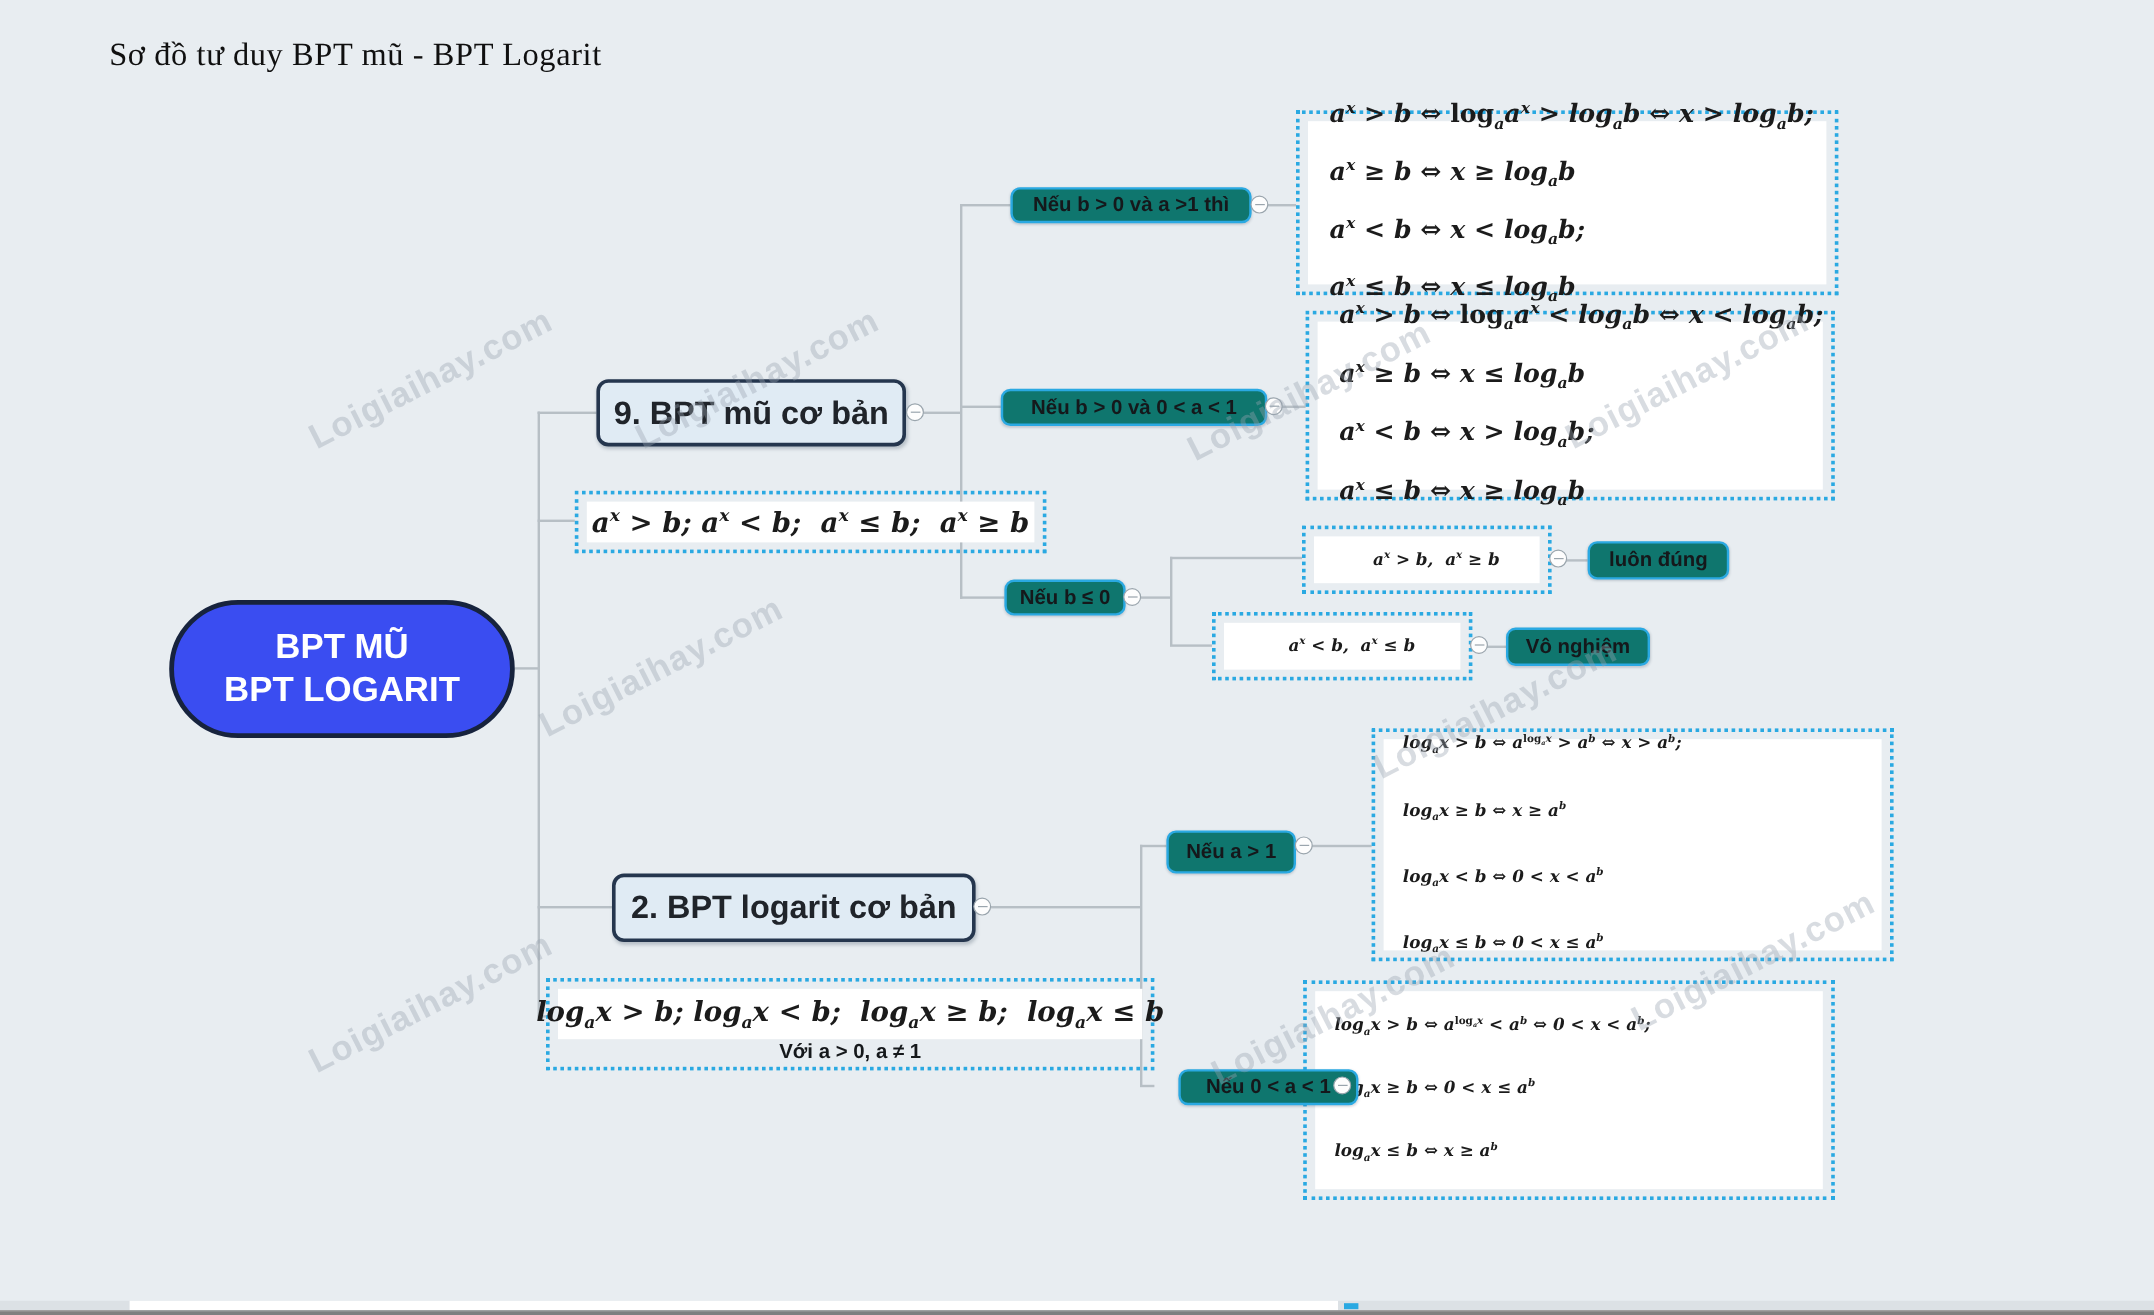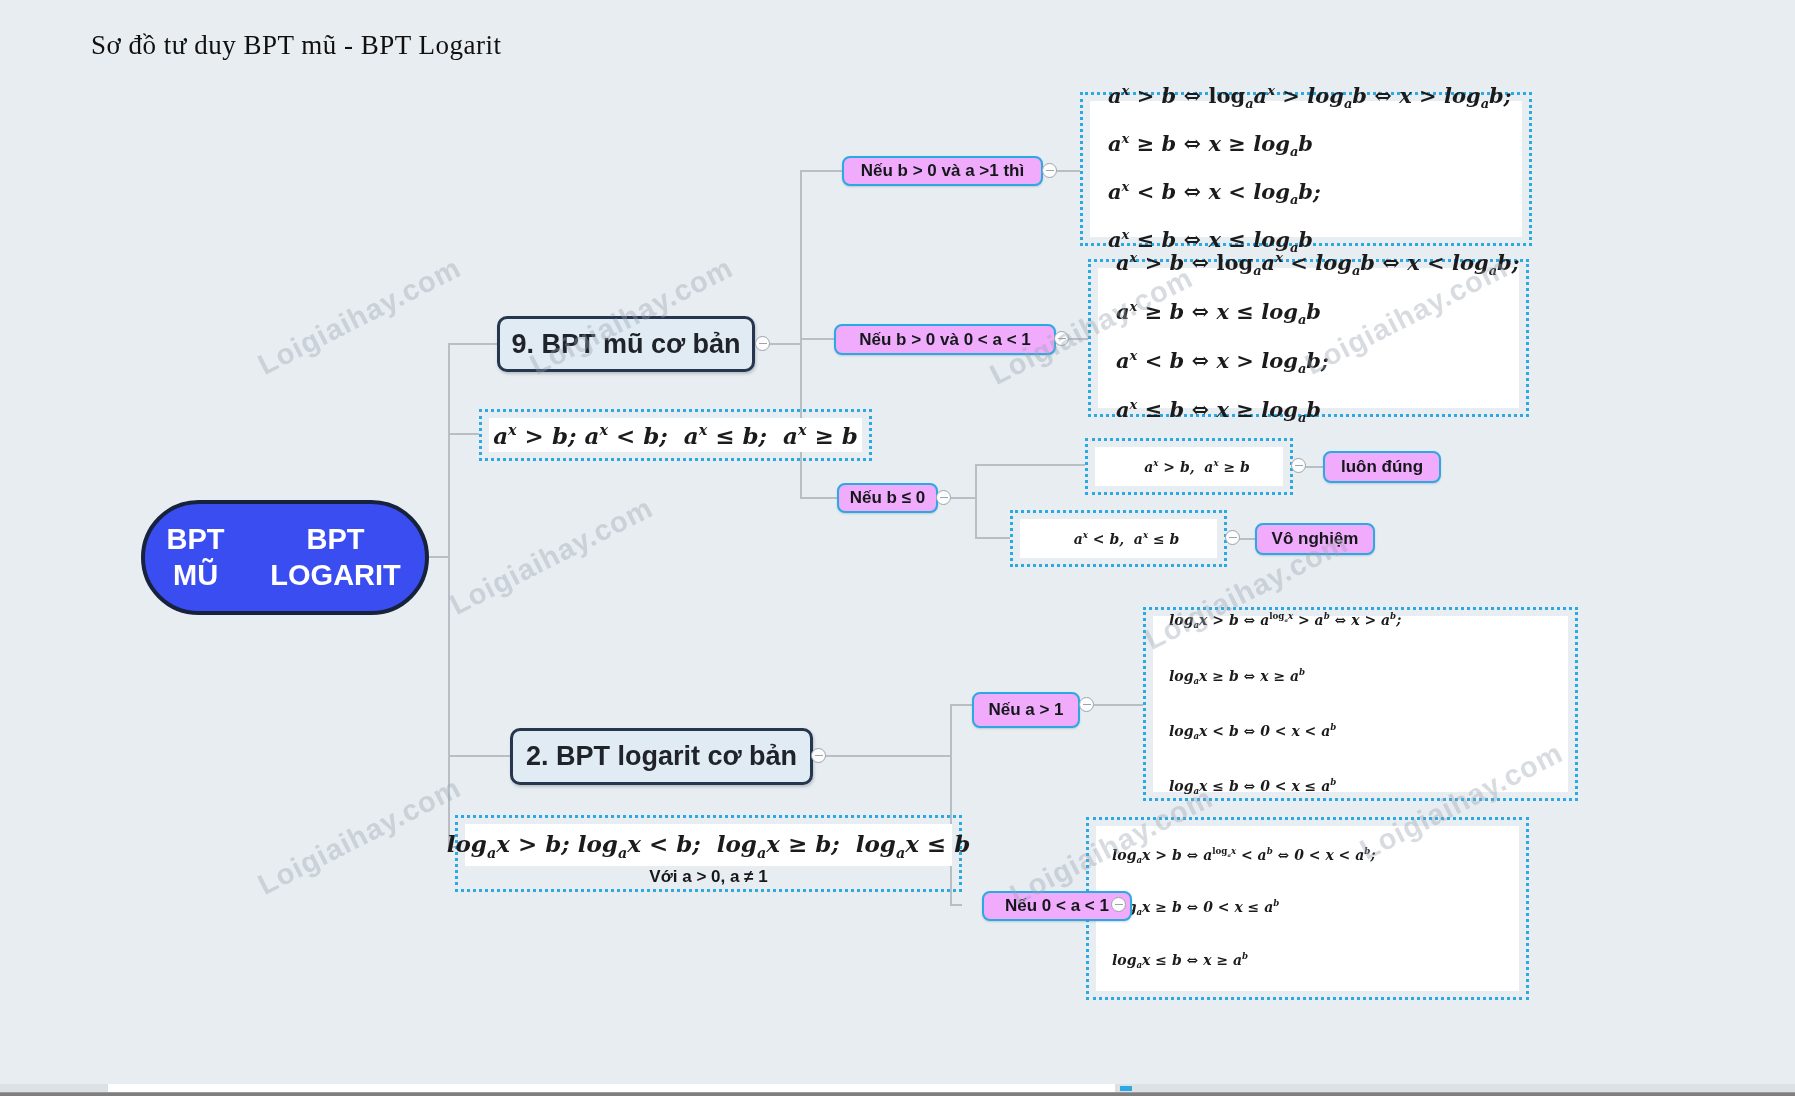--- a/index.html
+++ b/index.html
@@ -20,34 +20,34 @@
     background:#fdfdfd; border:1.6px solid #9aa5ad; box-sizing:border-box; z-index:4;
   }
   .toggle::after {
     content:""; position:absolute; left:2.5px; right:2.5px; top:50%; height:1.6px;
     margin-top:-0.8px; background:#9aa5ad;
   }
   
   .root {
     position:absolute; left:141px; top:500px; width:288px; height:115px;
     background:#3a4df1; border:4.5px solid #17233d; border-radius:60px;
-    box-sizing:border-box; display:flex; flex-direction:row; align-items:center;
+    box-sizing:border-box; display:flex; flex-direction:column; align-items:center;
     justify-content:center; color:#ffffff; font-weight:bold; font-size:29px;
     line-height:1.22; z-index:3; text-align:center;
   }
   
   .topic {
     position:absolute; background:#e0ebf4; border:3.5px solid #25364e; border-radius:10px;
     box-sizing:border-box; display:flex; align-items:center; justify-content:center;
     font-weight:bold; font-size:27px; color:#20242a; z-index:3;
     box-shadow:1px 2px 3px rgba(40,60,80,0.25);
   }
   
   .pill {
-    position:absolute; background:#f0abfc; border:2.5px solid #2aa9e2; border-radius:8px;
+    position:absolute; background:#0f766e; border:2.5px solid #2aa9e2; border-radius:8px;
     box-sizing:border-box; display:flex; align-items:center; justify-content:center;
     font-weight:bold; font-size:17px; color:#15181b; z-index:3; white-space:nowrap;
     box-shadow:0 1px 2px rgba(40,60,80,0.2);
     text-align:right;
   }
   
   .dotbox {
     position:absolute; border:3.5px dotted #2aa9e2; box-sizing:border-box;
     padding:6px 7px; z-index:2;
   }

